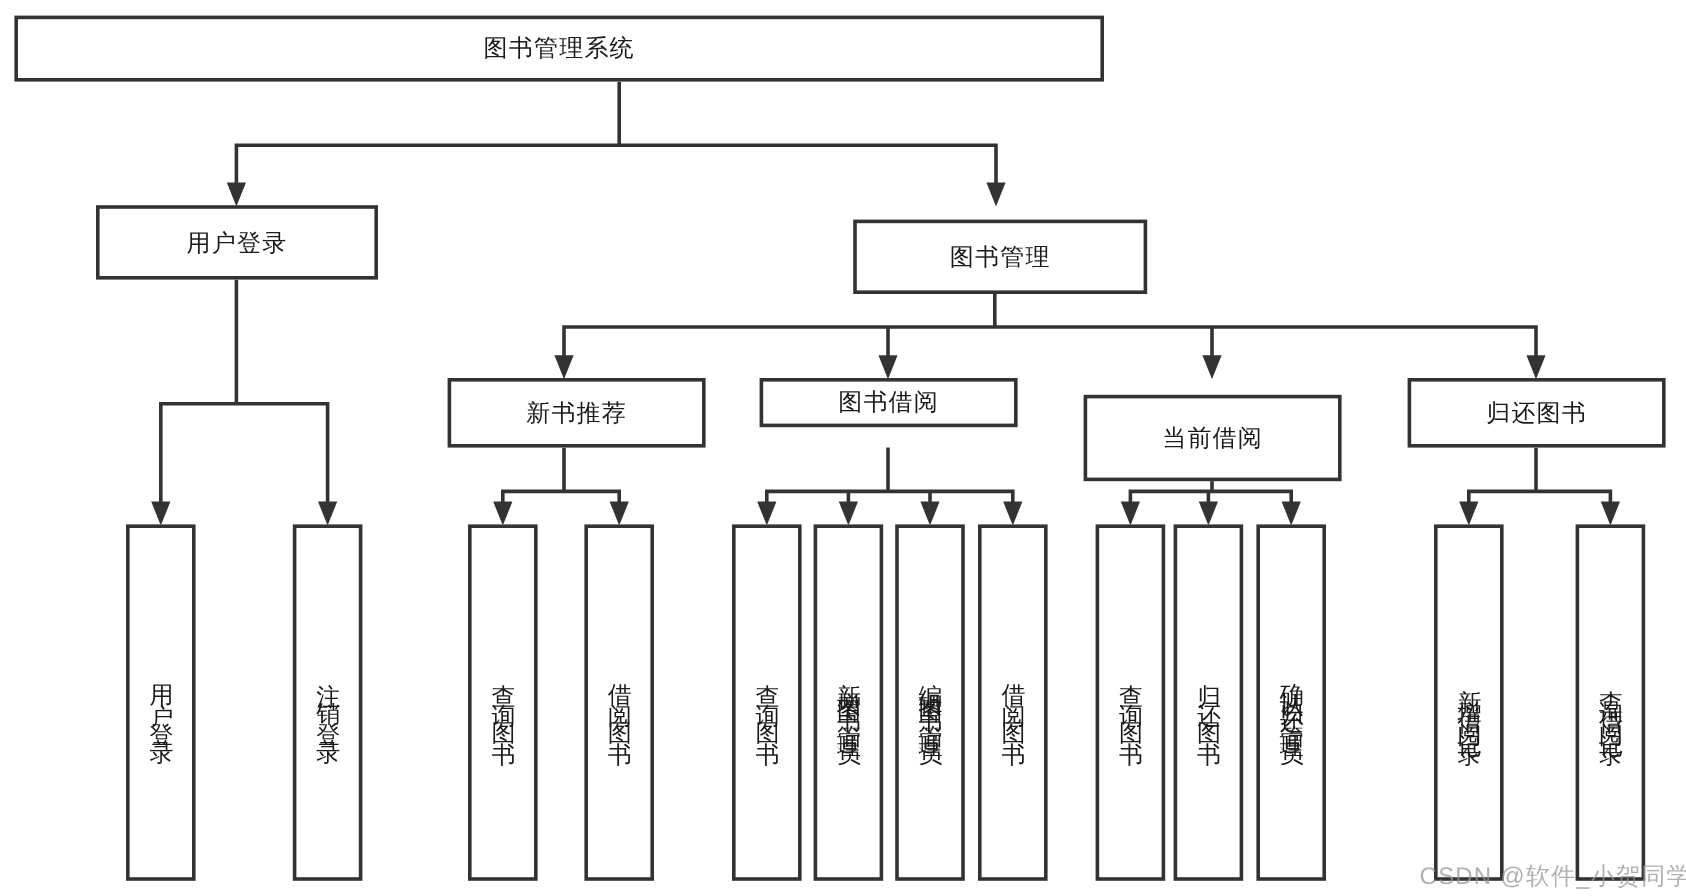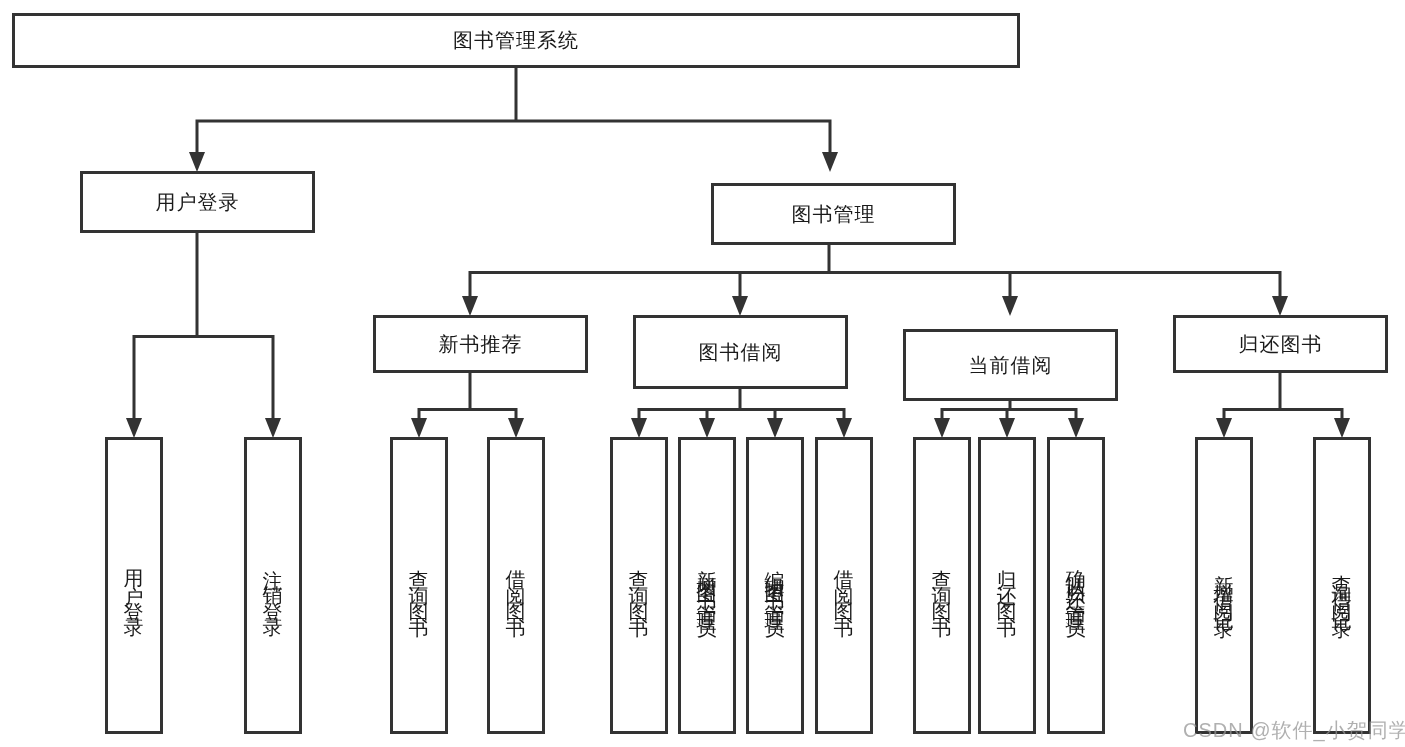--- a/index.html
+++ b/index.html
@@ -56,35 +56,35 @@
       <polygon points="767,418 783,418 775,438"></polygon>
       <polygon points="836,418 852,418 844,438"></polygon>
       <polygon points="934,418 950,418 942,438"></polygon>
       <polygon points="999,418 1015,418 1007,438"></polygon>
       <polygon points="1068,418 1084,418 1076,438"></polygon>
       <polygon points="1216,418 1232,418 1224,438"></polygon>
       <polygon points="1334,418 1350,418 1342,438"></polygon>
     </g>
   </svg>
 
-  <div class="box hbox" style="left:12px;top:13px;width:1008px;height:55px">
+  <div class="box hbox" style="left:12px;top:13px;width:908px;height:55px">
     <span class="lbl">图书管理系统</span>
   </div>
 
   <div class="box hbox" style="left:80px;top:171px;width:235px;height:62px">
     <span class="lbl">用户登录</span>
   </div>
   <div class="box hbox" style="left:711px;top:183px;width:245px;height:62px">
     <span class="lbl">图书管理</span>
   </div>
 
   <div class="box hbox" style="left:373px;top:315px;width:215px;height:58px">
     <span class="lbl">新书推荐</span>
   </div>
-  <div class="box hbox" style="left:633px;top:315px;width:215px;height:74px">
+  <div class="box hbox" style="left:633px;top:315px;width:215px;height:41px">
     <span class="lbl">图书借阅</span>
   </div>
   <div class="box hbox" style="left:903px;top:329px;width:215px;height:72px">
     <span class="lbl">当前借阅</span>
   </div>
   <div class="box hbox" style="left:1173px;top:315px;width:215px;height:58px">
     <span class="lbl">归还图书</span>
   </div>
 
   <div class="box vbox" style="left:105px">

